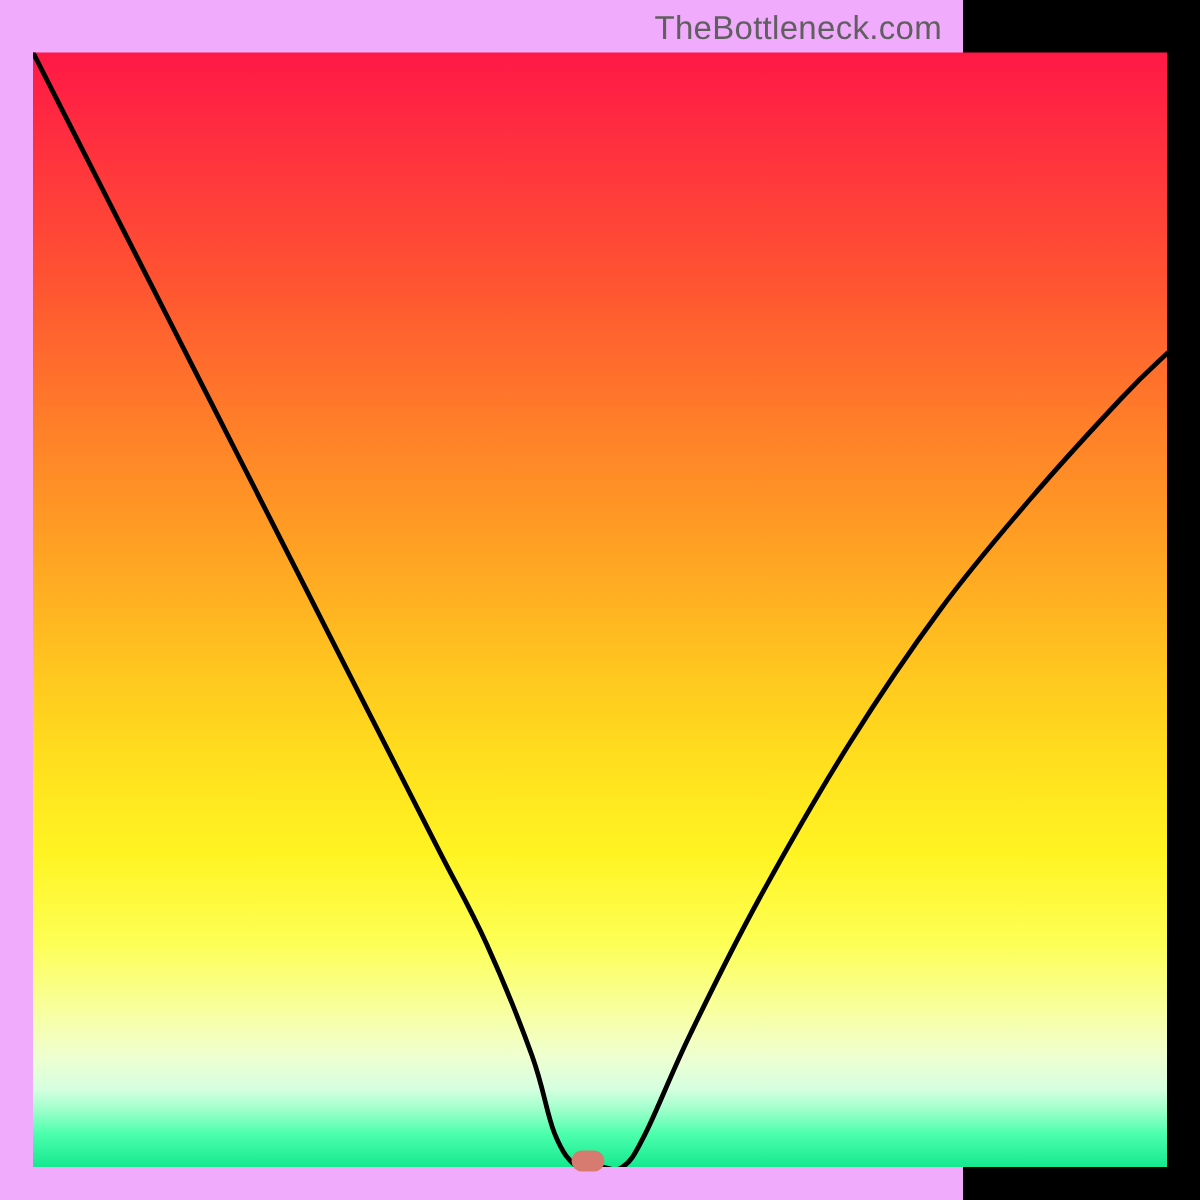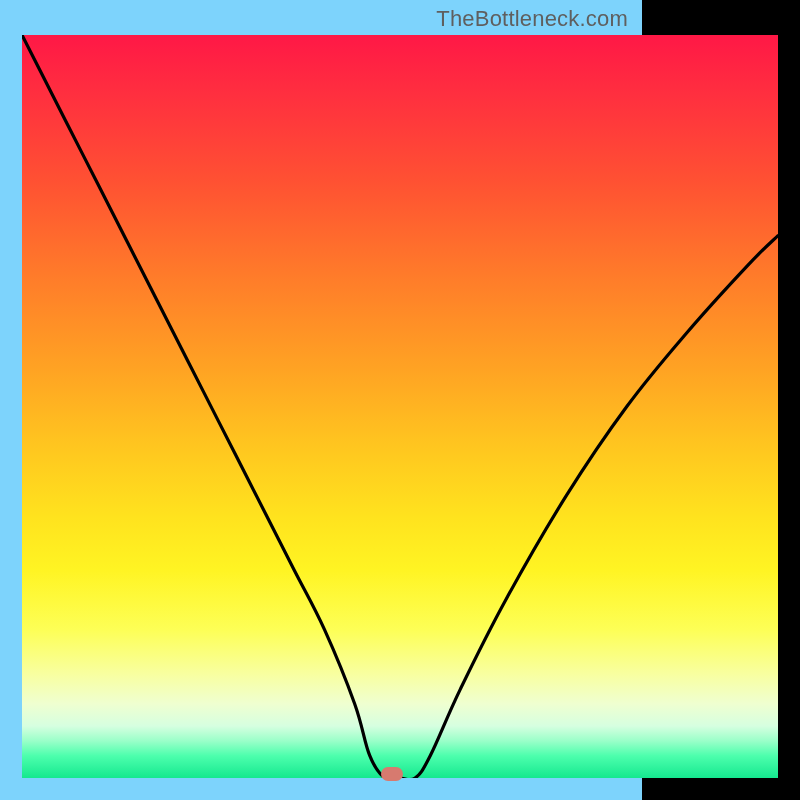--- a/index.html
+++ b/index.html
@@ -1,21 +1,21 @@
 <!DOCTYPE html>
 <html><head>
 <meta charset="utf-8">
 <style>
   * { margin: 0; padding: 0; box-sizing: border-box; }
   html, body { width: 800px; height: 800px; overflow: hidden; background: #000; }
   .frame {
     position: relative;
     width: 642px;
     height: 800px;
-    background: #7dd3fc;
+    background: #f0abfc;
   }
   .watermark {
     position: absolute;
     top: 6px;
     right: 14px;
     font-family: Arial, Helvetica, sans-serif;
     font-size: 22px;
     font-weight: 500;
     color: #5f5f5f;
     letter-spacing: 0.2px;

